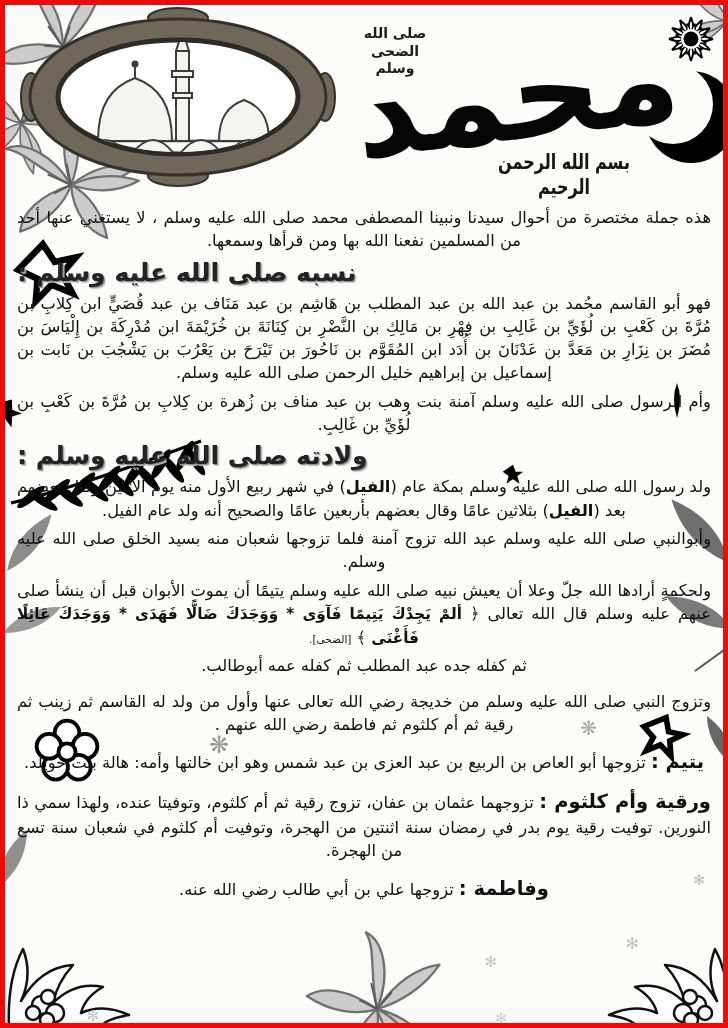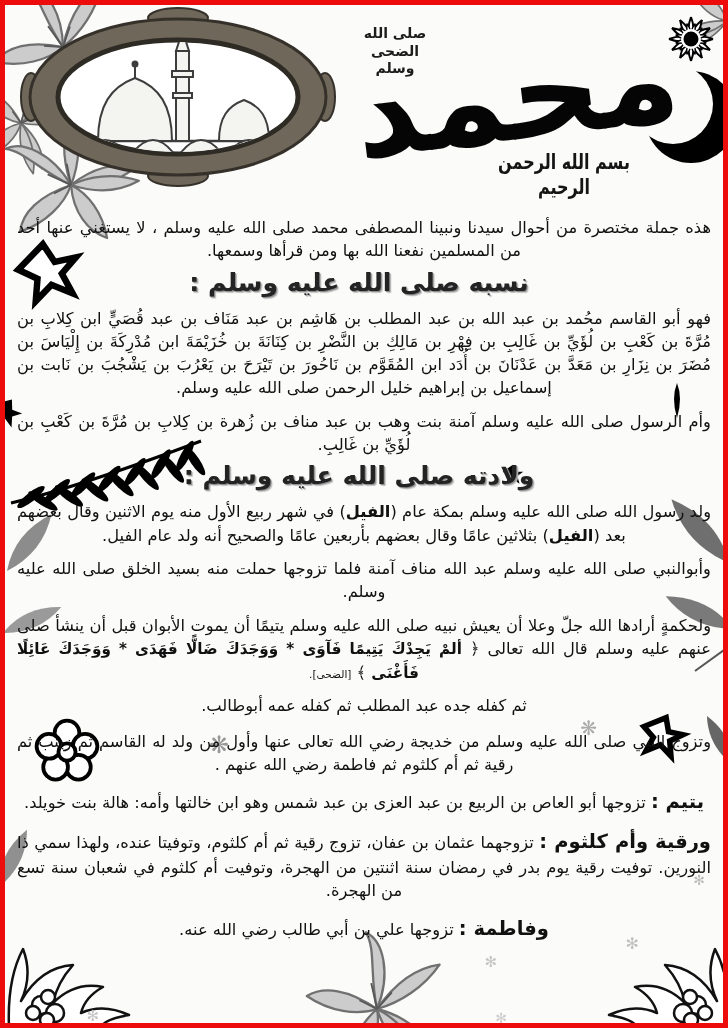--- a/index.html
+++ b/index.html
@@ -8,23 +8,23 @@
         direction:rtl;font-family:"DejaVu Sans",sans-serif;color:#111;}
   .deco{position:absolute;top:0;left:0;pointer-events:none;}
   .muhammad{position:absolute;left:352px;top:-14px;width:318px;height:208px;
         display:flex;align-items:center;justify-content:center;
         font-size:126px;font-weight:bold;transform:rotate(-7deg);color:#050505;}
   .salat{position:absolute;left:352px;top:20px;width:76px;font-size:14px;
         font-weight:bold;text-align:center;line-height:1.25;color:#1c1c1c;}
   .bismillah{position:absolute;left:468px;top:150px;width:182px;font-size:16px;
         font-weight:bold;text-align:center;transform:scaleY(1.3);color:#151515;}
   .main{position:absolute;top:201px;left:12px;right:12px;}
-  .main p{margin:10px 0 5px;font-size:16.3px;line-height:1.43;
+  .main p{margin:0 0 5px;font-size:16.3px;line-height:1.43;
         text-align:justify;text-align-last:center;}
-  .sec-h{margin:5px 10px 5px 0;font-size:25px;font-weight:bold;text-align:center;
+  .sec-h{margin:5px 10px 5px 0;font-size:25px;font-weight:bold;text-align:left;
         color:#232323;text-shadow:1px 1px 0 #8f8f8f,2px 2px 1px #c2c2c2;}
   .b{font-weight:bold;}
   .verse{font-weight:bold;font-size:15.2px;}
   .ref{font-size:10.5px;}
   .lbl{font-weight:bold;font-size:19.5px;text-align:right;}
   .center{text-align:center !important;text-align-last:auto !important;}
   .sp{margin-top:12px !important;}
 </style>
 </head>
 <body>
@@ -205,21 +205,21 @@
 
   <div class="main">
     <p>هذه جملة مختصرة من أحوال سيدنا ونبينا المصطفى محمد صلى الله عليه وسلم ، لا يستغني عنها أحد من المسلمين نفعنا الله بها ومن قرأها وسمعها.</p>
 
     <h2 class="sec-h">نسبه صلى الله عليه وسلم :</h2>
     <p>فهو أبو القاسم محُمد بن عبد الله بن عبد المطلب بن هَاشِم بن عبد مَنَاف بن عبد قُصَيٍّ ابن كِلابِ بن مُرَّةَ بن كَعْبِ بن لُؤَيِّ بن غَالِبِ بن فِهْرِ بن مَالِكِ بن النَّضْرِ بن كِنَانَةَ بن خُزَيْمَةَ ابن مُدْرِكَةَ بن إِلْيَاسَ بن مُضَرَ بن نِزَارِ بن مَعَدَّ بن عَدْنَانَ بن أُدَد ابن المُقَوَّم بن نَاحُورَ بن تَيْرَحَ بن يَعْرُبَ بن يَشْجُبَ بن نَابت بن إسماعيل بن إبراهيم خليل الرحمن صلى الله عليه وسلم.</p>
     <p>وأم الرسول صلى الله عليه وسلم آمنة بنت وهب بن عبد مناف بن زُهرة بن كِلابِ بن مُرَّةَ بن كَعْبِ بن لُؤَيِّ بن غَالِبِ.</p>
 
     <h2 class="sec-h">ولادته صلى الله عليه وسلم :</h2>
     <p><span>ولد رسول الله صلى الله عليه وسلم بمكة عام (</span><span class="b">الفيل</span><span>) في شهر ربيع الأول منه يوم الاثنين وقال بعضهم بعد (</span><span class="b">الفيل</span><span>) بثلاثين عامًا وقال بعضهم بأربعين عامًا والصحيح أنه ولد عام الفيل.</span></p>
-    <p>وأبوالنبي صلى الله عليه وسلم عبد الله مناف آمنة فلما تزوجها حملت منه بسيد الخلق صلى الله عليه وسلم.</p>
+    <p>وأبوالنبي صلى الله عليه وسلم عبد الله تزوج آمنة فلما تزوجها شعبان منه بسيد الخلق صلى الله عليه وسلم.</p>
     <p><span>ولحكمةٍ أرادها الله جلّ وعلا أن يعيش نبيه صلى الله عليه وسلم يتيمًا أن يموت الأبوان قبل أن ينشأ صلى عنهم عليه وسلم قال الله تعالى ﴿ </span><span class="verse">ألمْ يَجِدْكَ يَتِيمًا فَآوَى * وَوَجَدَكَ ضَالًّا فَهَدَى * وَوَجَدَكَ عَائِلًا فَأَغْنَى</span><span> ﴾ </span><span class="ref">[الضحى].</span></p>
     <p class="center">ثم كفله جده عبد المطلب ثم كفله عمه أبوطالب.</p>
 
     <p class="sp">وتزوج النبي صلى الله عليه وسلم من خديجة رضي الله تعالى عنها وأول من ولد له القاسم ثم زينب ثم رقية ثم أم كلثوم ثم فاطمة رضي الله عنهم .</p>
     <p class="sp"><span class="lbl">يتيم :</span><span> تزوجها أبو العاص بن الربيع بن عبد العزى بن عبد شمس وهو ابن خالتها وأمه: هالة بنت خويلد.</span></p>
     <p class="sp"><span class="lbl">ورقية وأم كلثوم :</span><span> تزوجهما عثمان بن عفان، تزوج رقية ثم أم كلثوم، وتوفيتا عنده، ولهذا سمي ذا النورين. توفيت رقية يوم بدر في رمضان سنة اثنتين من الهجرة، وتوفيت أم كلثوم في شعبان سنة تسع من الهجرة.</span></p>
     <p class="sp center"><span class="lbl">وفاطمة :</span><span> تزوجها علي بن أبي طالب رضي الله عنه.</span></p>
   </div>
 </div>
 

